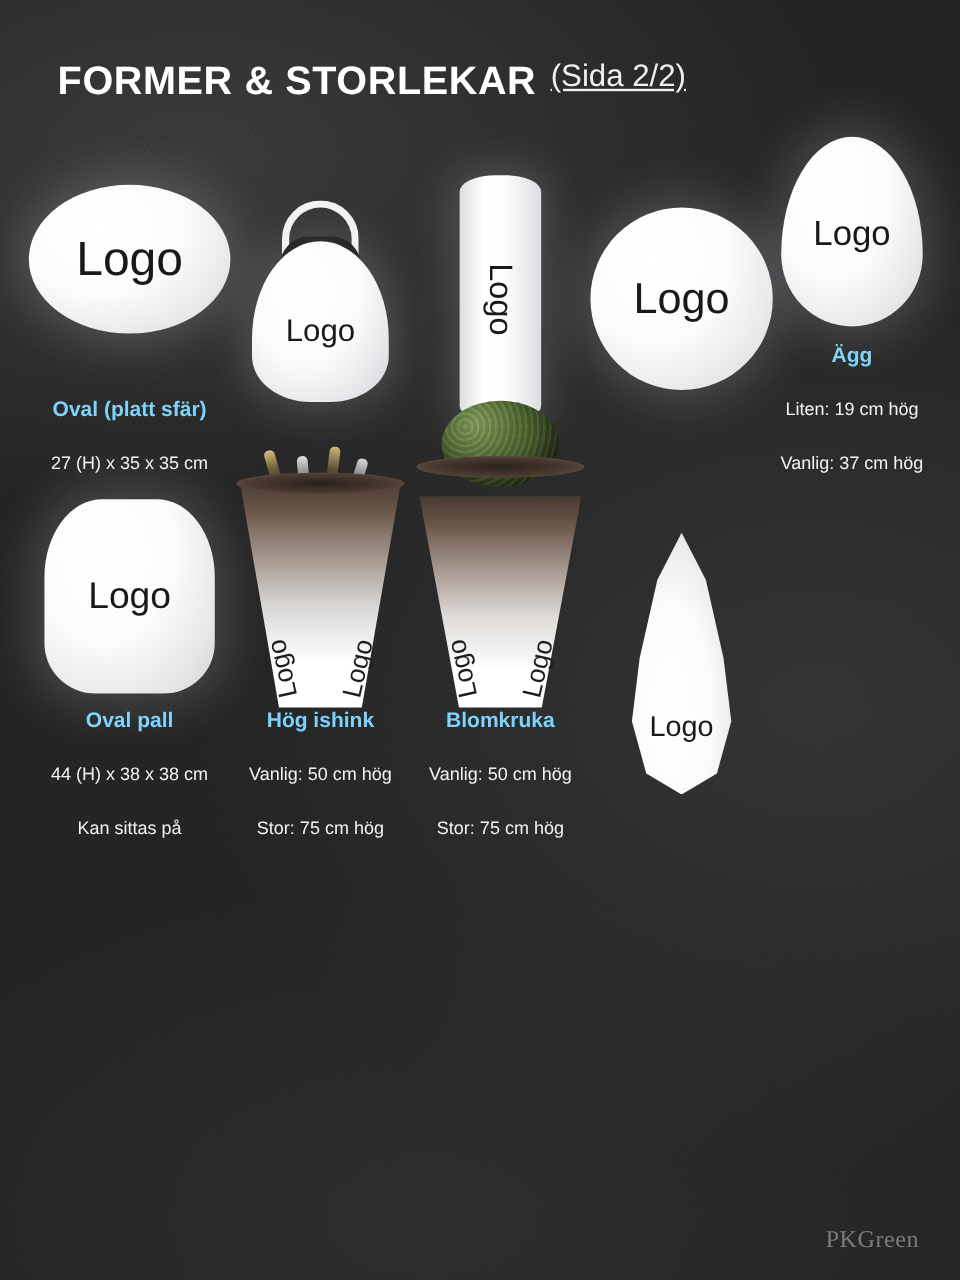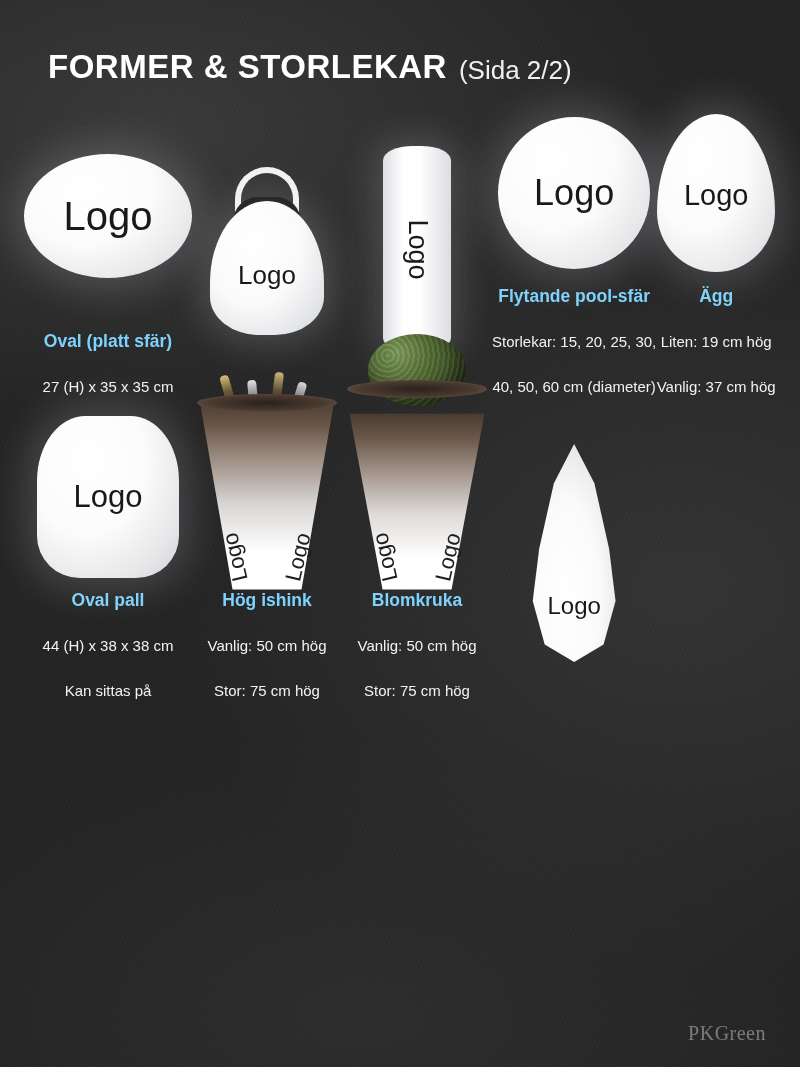--- a/index.html
+++ b/index.html
@@ -25,28 +25,28 @@
     background-image:
       repeating-linear-gradient(37deg, rgba(255,255,255,0.016) 0px, rgba(255,255,255,0.016) 1px, rgba(0,0,0,0) 1px, rgba(0,0,0,0) 3px),
       repeating-linear-gradient(128deg, rgba(0,0,0,0.05) 0px, rgba(0,0,0,0.05) 1px, rgba(255,255,255,0) 1px, rgba(255,255,255,0) 4px);
     pointer-events: none;
   }
   .page { position: relative; width: 800px; height: 1067px; }
 
   .title-bar {
     position: absolute;
     top: 48px; left: 48px; right: 40px;
-    display: flex; align-items: flex-end; gap: 12px;
+    display: flex; align-items: flex-start; gap: 12px;
   }
   .title-main {
     font-size: 33px; font-weight: bold; letter-spacing: 0.5px;
     color: #fff;
   }
   .title-sub {
-    font-size: 26px; font-weight: normal; color: #f0f0f0;
+    font-size: 26px; font-weight: normal; color: #f0f0f0; text-decoration: underline;
   }
 
   .grid {
     position: absolute;
     top: 100px; left: 24px;
     width: 752px;
     display: grid;
     grid-template-columns: 1fr 1fr 1fr 1fr 1fr;
     grid-auto-rows: 300px;
     row-gap: 4px;
@@ -286,25 +286,20 @@
           <span class="logo-text">Logo</span>
         </div>
       </div>
     </div>
 
     <div class="cell">
       <div class="art">
         <div class="lamp s-sphere">
           <span class="logo-text">Logo</span>
         </div>
-      </div>
-      <div class="caption">
-        <div class="cap-name">Flytande pool-sfär</div>
-        <div class="cap-line">Storlekar: 15, 20, 25, 30,</div>
-        <div class="cap-line">40, 50, 60 cm (diameter)</div>
       </div>
     </div>
 
     <div class="cell">
       <div class="art">
         <div class="lamp s-egg">
           <span class="logo-text">Logo</span>
         </div>
       </div>
       <div class="caption">

